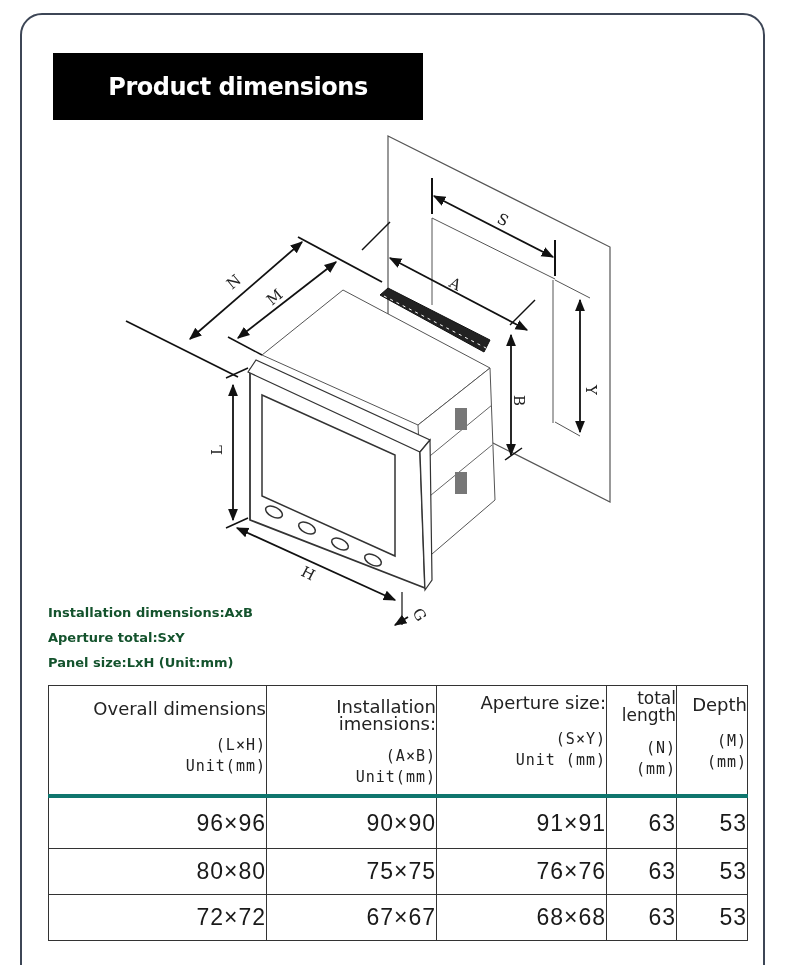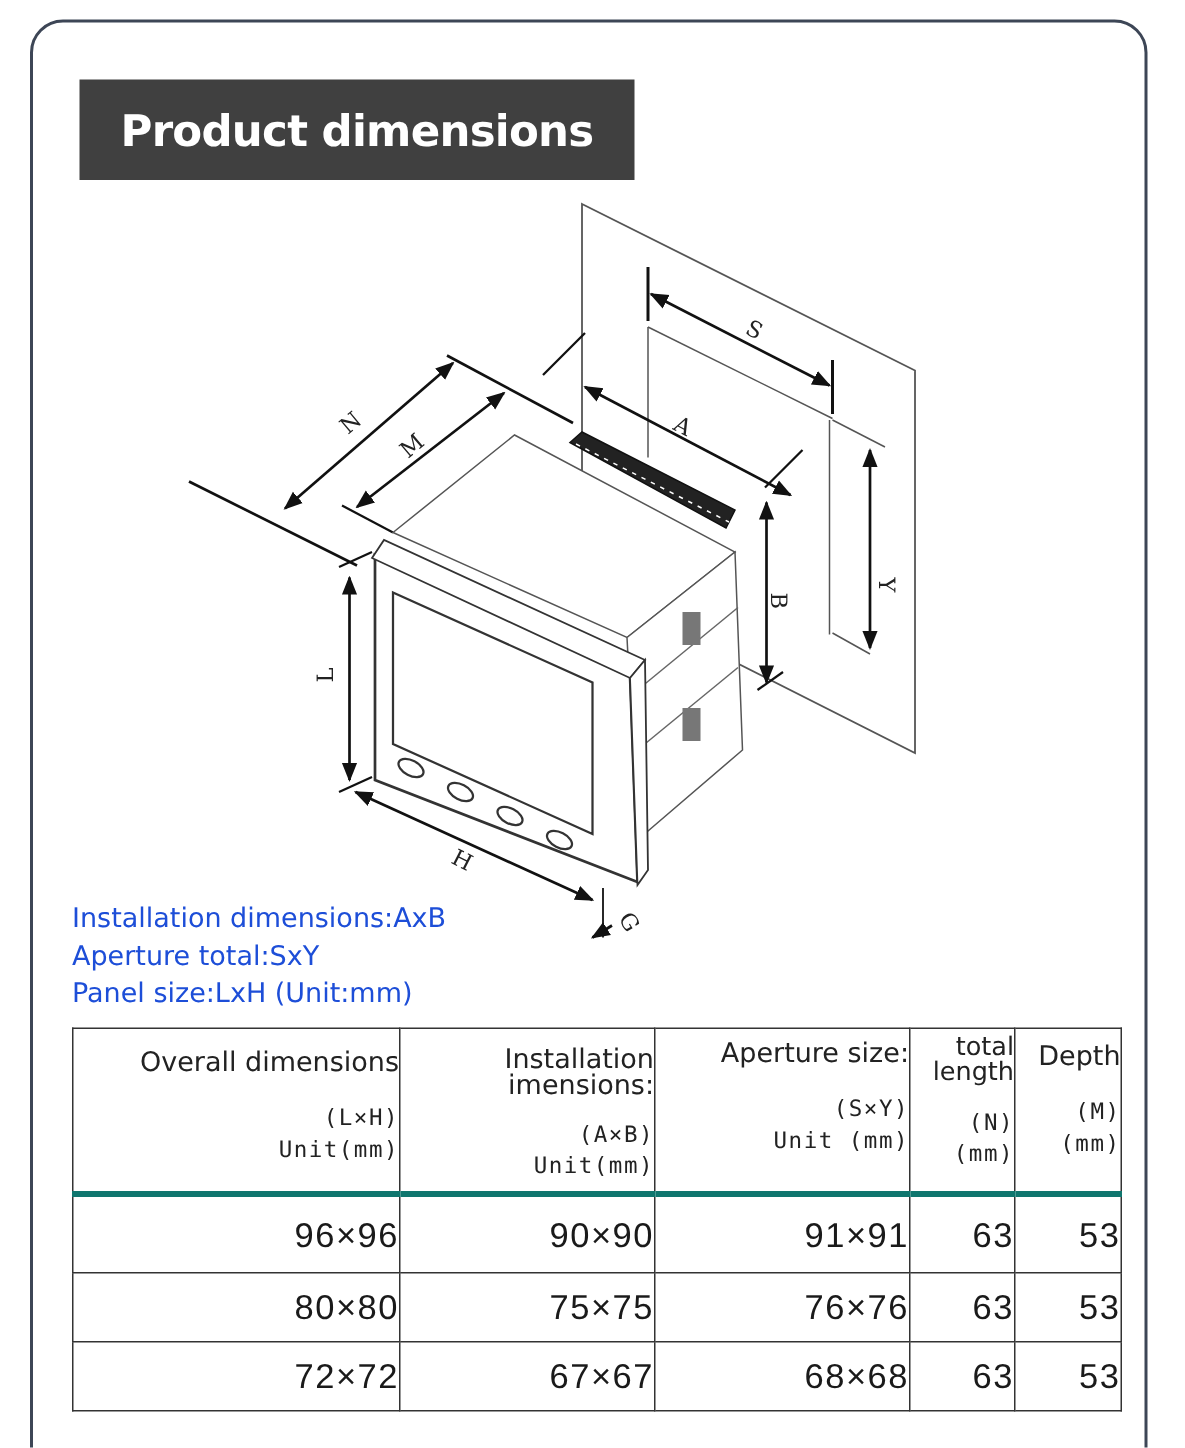--- a/index.html
+++ b/index.html
@@ -6,29 +6,30 @@
   body {
     width: 790px; height: 965px; background: #ffffff; position: relative; overflow: hidden;
     font-family: "DejaVu Sans", "Liberation Sans", sans-serif; color: #1a1a1a;
   }
   .card {
     position: absolute; left: 20px; top: 13px; width: 745px; height: 980px;
     border: 2px solid #3d4656; border-radius: 22px; box-sizing: border-box; background: #fff;
   }
   .title-banner {
     position: absolute; left: 53px; top: 53px; width: 370px; height: 67px;
-    background: #404040; color: #ffffff; display: flex; align-items: center; justify-content: center;
-    font-family: "DejaVu Sans", sans-serif; font-weight: bold; font-size: 29px; letter-spacing: -0.5px;
+    background: #000000; color: #ffffff; display: flex; align-items: center; justify-content: center;
+    font-family: "DejaVu Sans", sans-serif; font-weight: bold; font-size: 24px; letter-spacing: -0.5px;
   }
   .diagram { position: absolute; left: 110px; top: 130px; width: 520px; height: 500px; }
   .diagram svg { width: 100%; height: 100%; }
   .dim-label { font-family: "DejaVu Serif", serif; font-size: 15px; fill: #222; }
   .legend {
-    position: absolute; left: 48px; top: 600px; font-size: 18px; line-height: 25px; color: #1d4ed8;
+    position: absolute; left: 48px; top: 600px; font-size: 13px; line-height: 25px; color: #14532d;
     font-family: "DejaVu Sans", sans-serif;
+    font-weight: bold;
   }
   .legend div { white-space: nowrap; }
   table.dims {
     position: absolute; left: 48px; top: 685px; width: 699px; border-collapse: collapse;
     font-family: "DejaVu Sans", sans-serif; table-layout: fixed;
   }
   table.dims td, table.dims th { border: 1.5px solid #333; text-align: right; padding: 0; }
   table.dims th { height: 108px; font-weight: normal; vertical-align: top; }
   .hdr-main { font-size: 18px; color: #222; padding-top: 12px; line-height: 17px; }
   .hdr-main.single { padding-top: 14px; }

